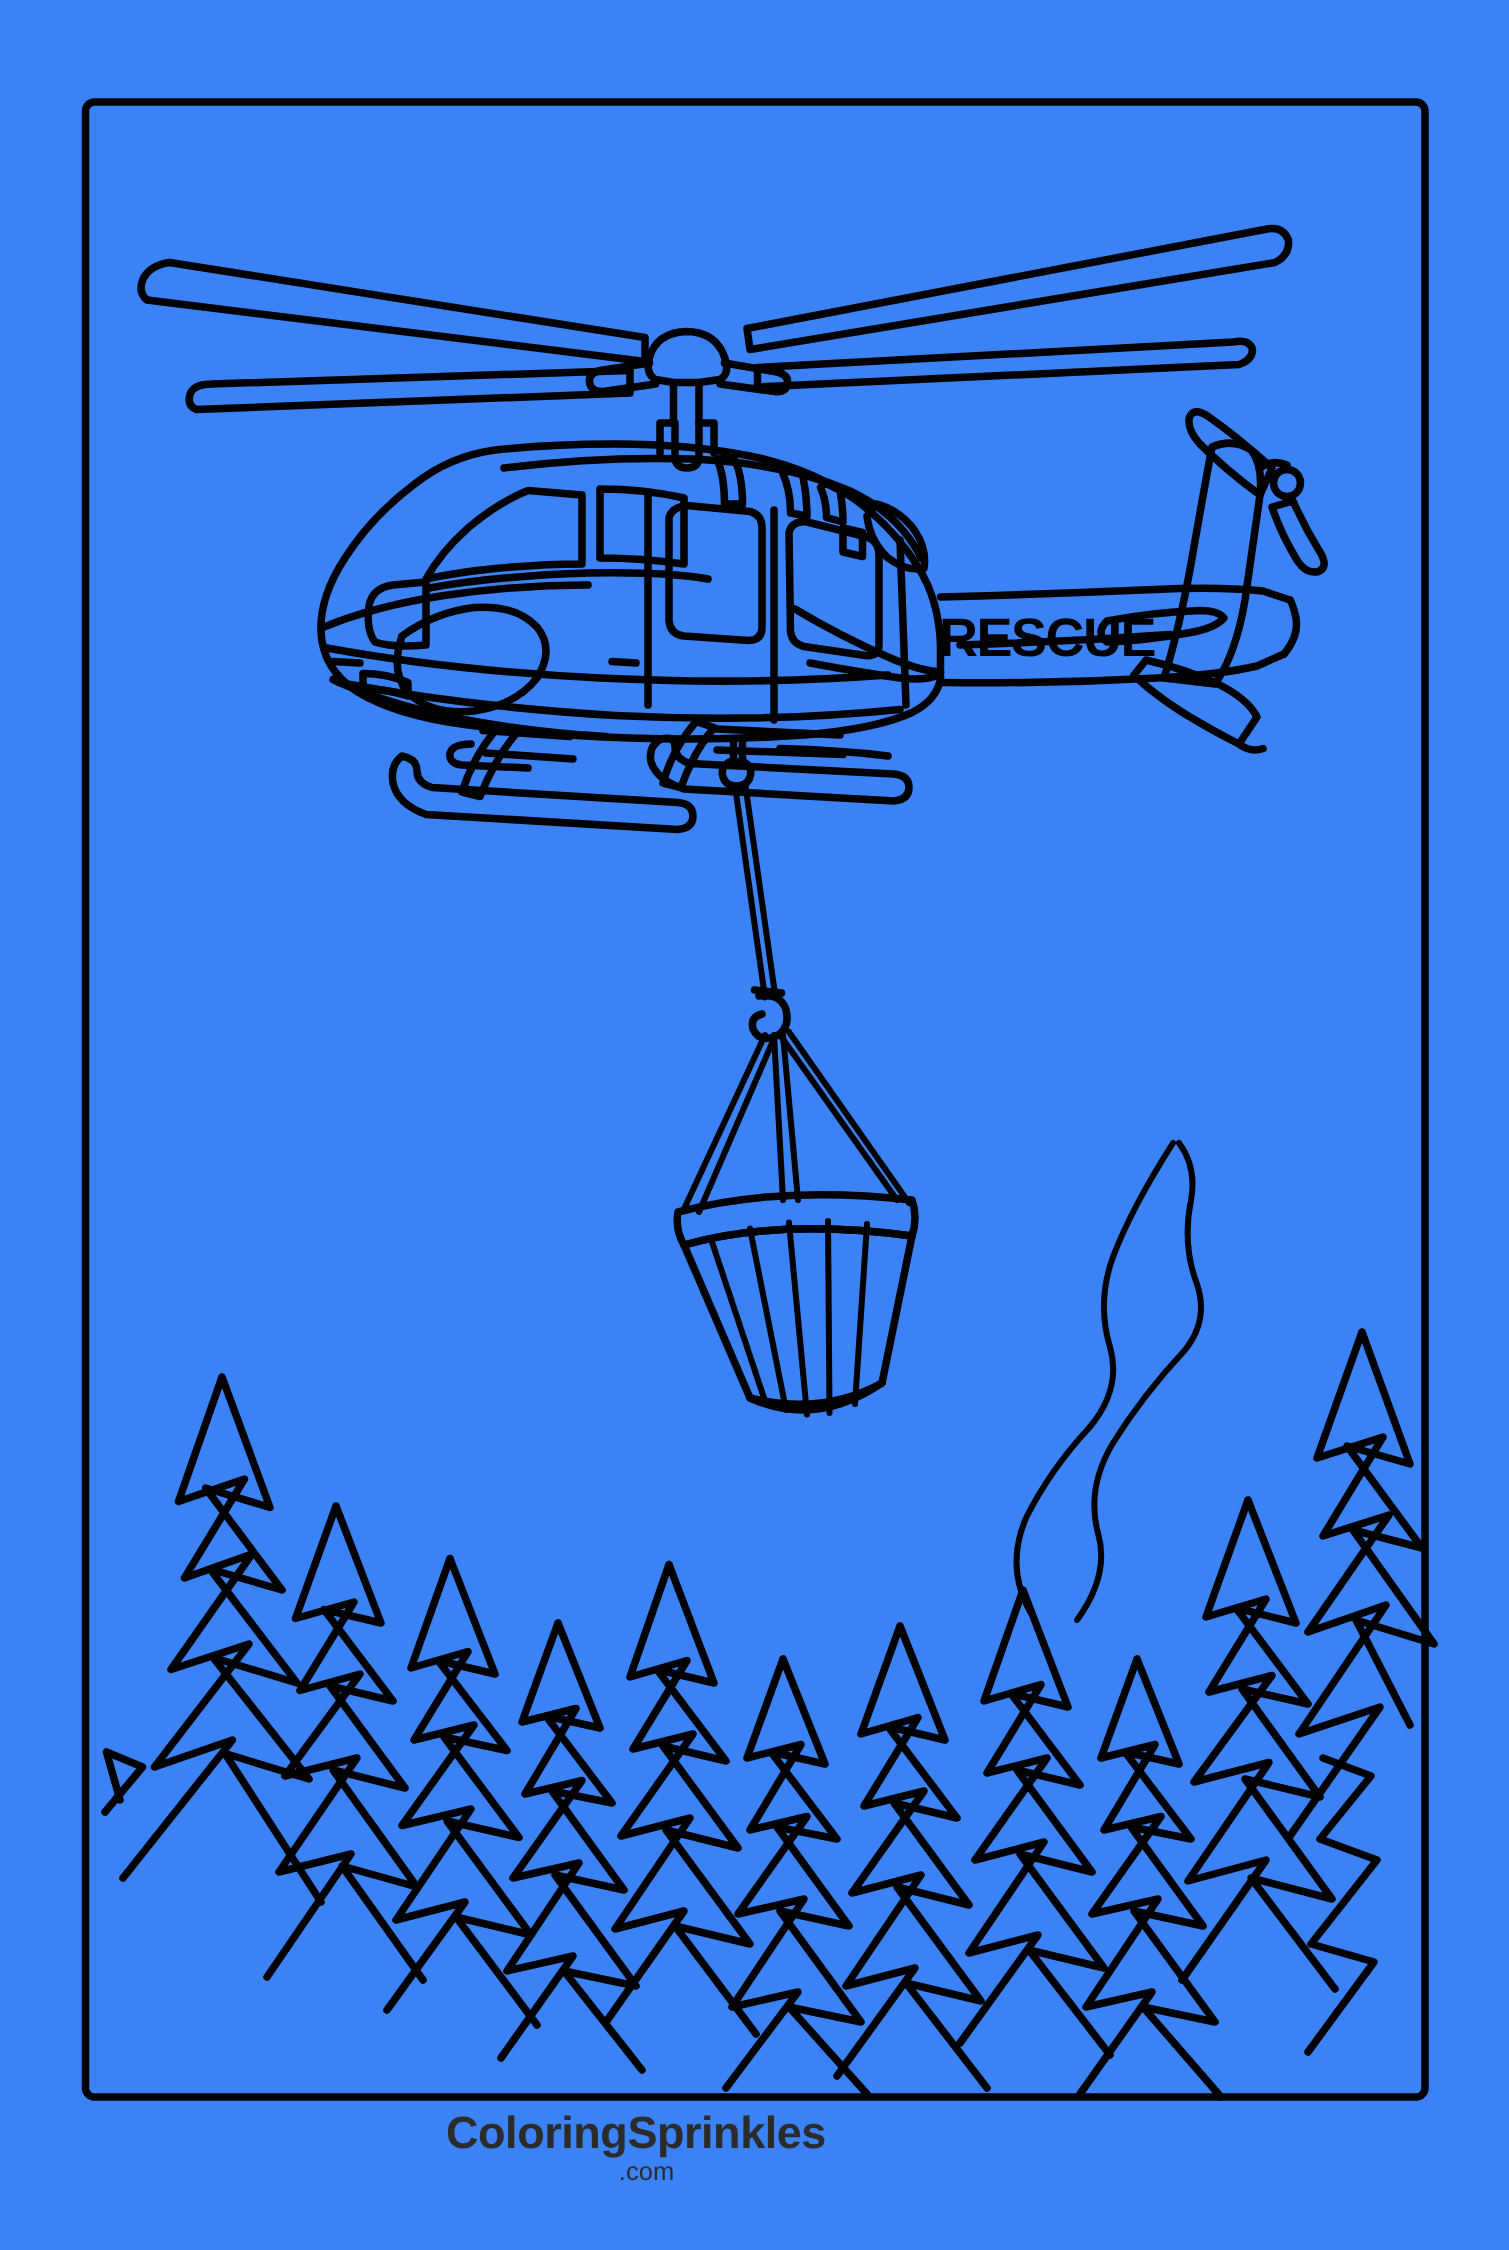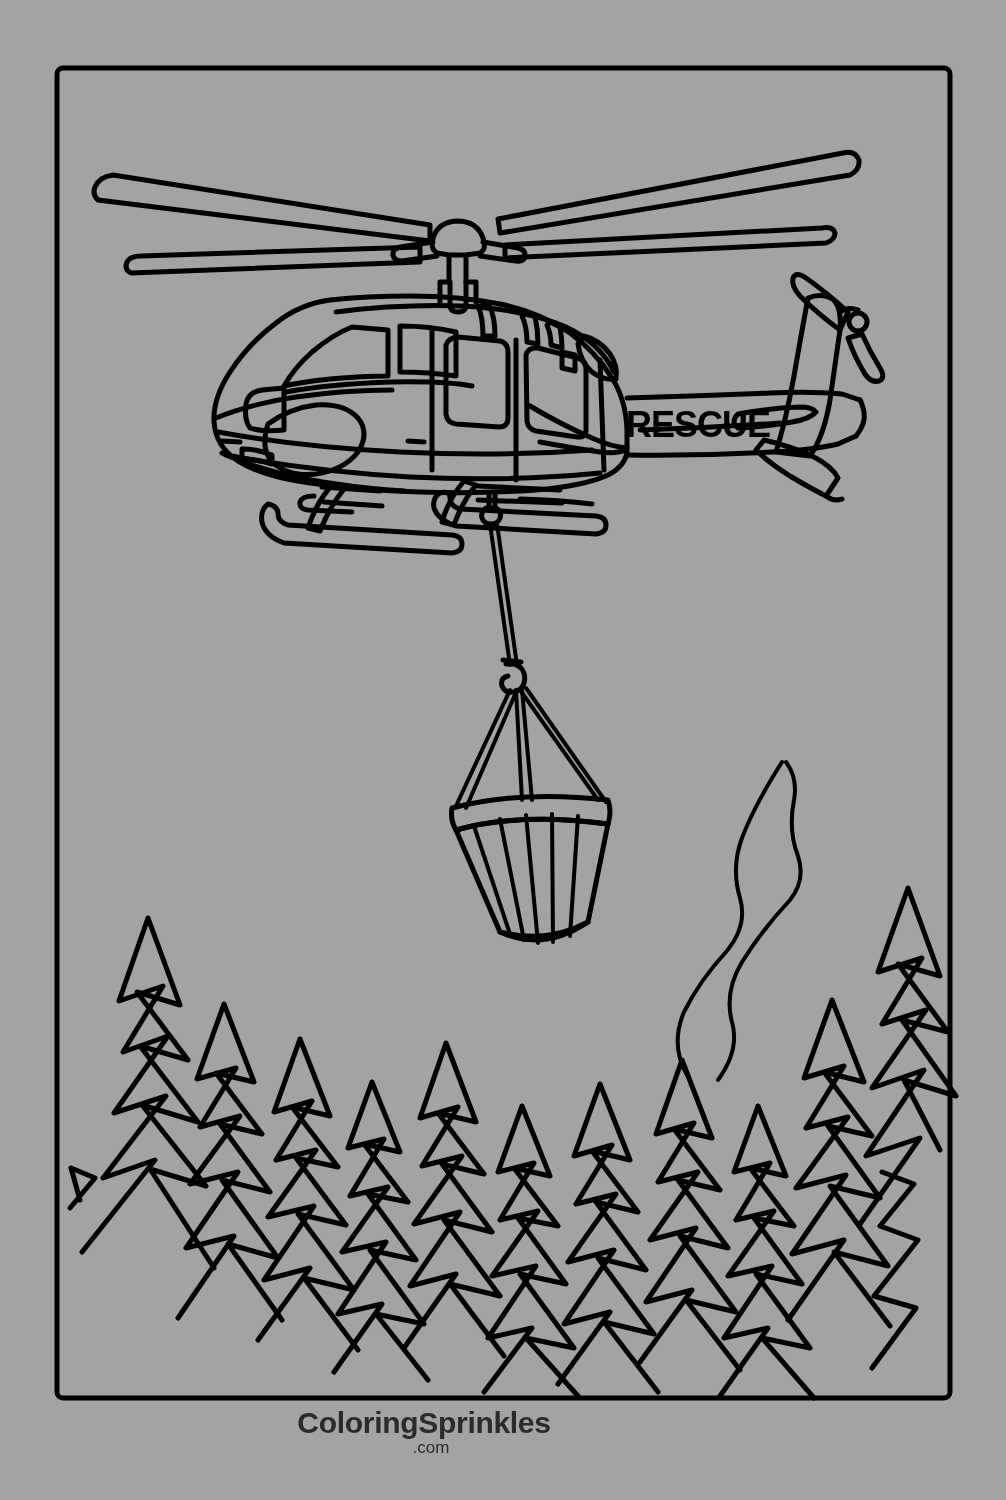--- a/index.html
+++ b/index.html
@@ -12,21 +12,21 @@
     width: 1006px;
     height: 1500px;
     font-family: "Liberation Sans", sans-serif;
     overflow: hidden;
     position: relative;
   }
   #page {
     position: relative;
     width: 1006px;
     height: 1500px;
-    background: #a3a3a3;
+    background: #3b82f6;
   }
   #art-frame {
     position: absolute;
     left: 0;
     top: 0;
     width: 1006px;
     height: 1430px;
   }
   #art-frame svg {
     display: block;

